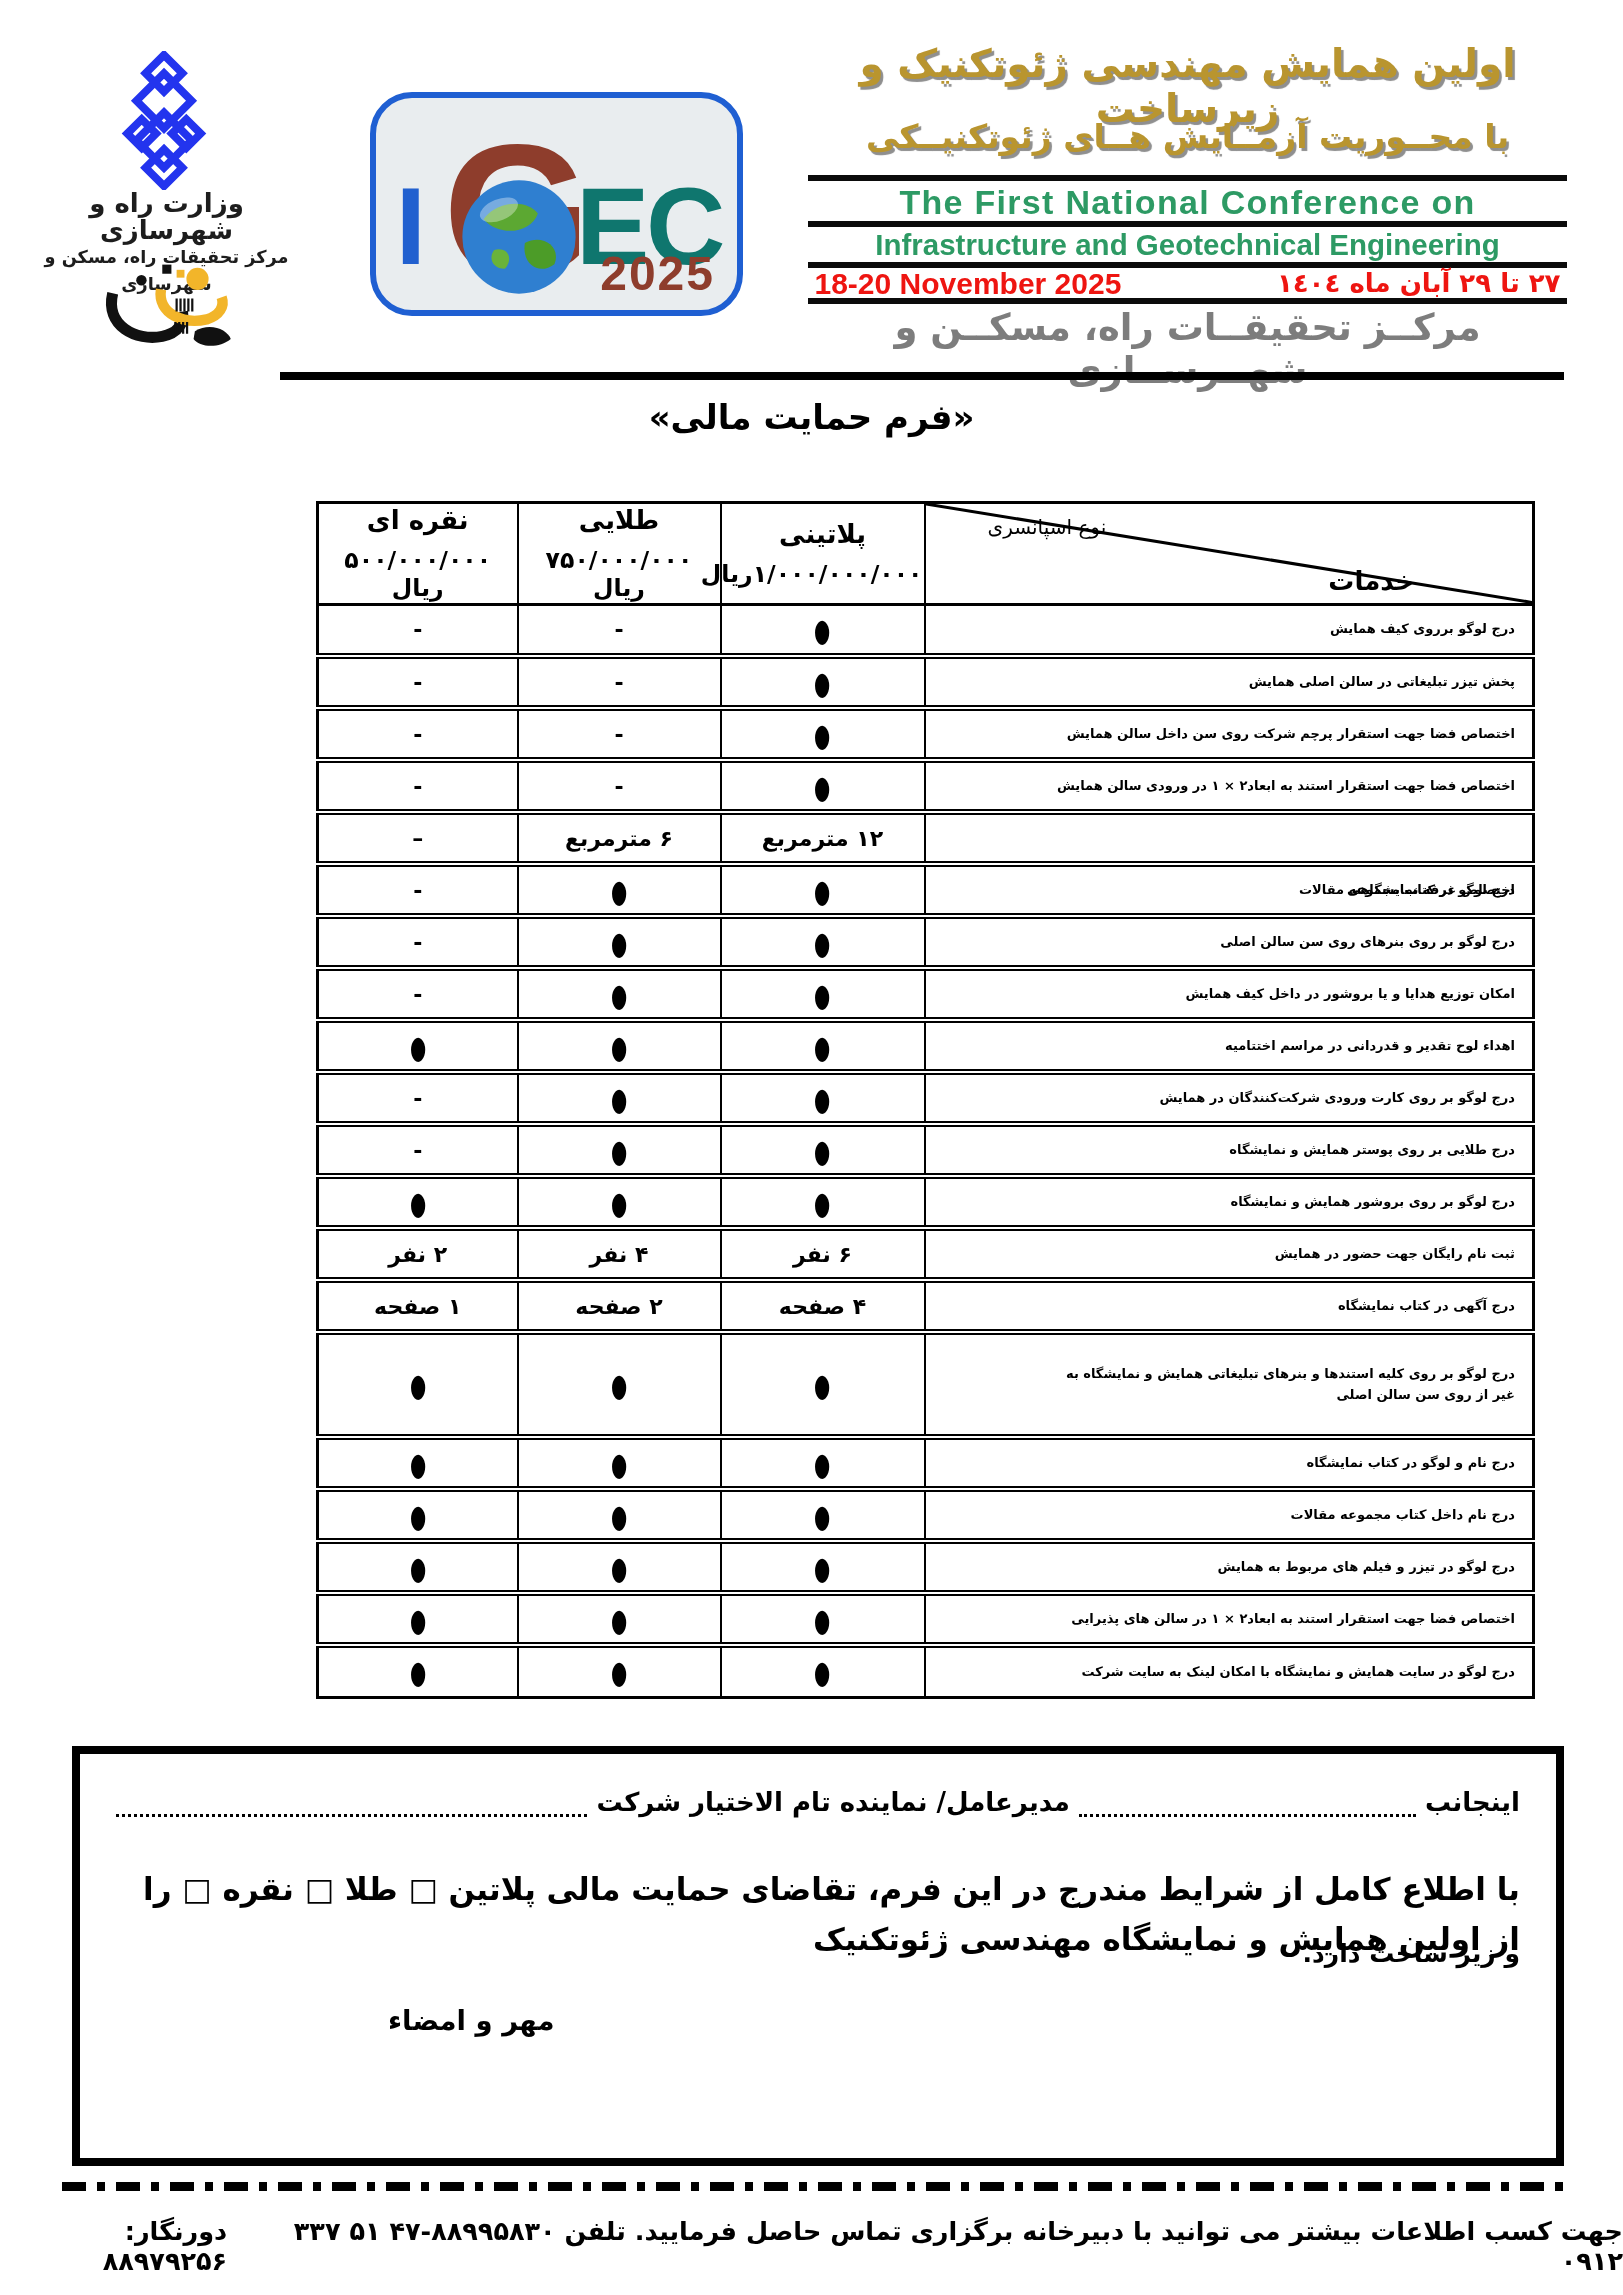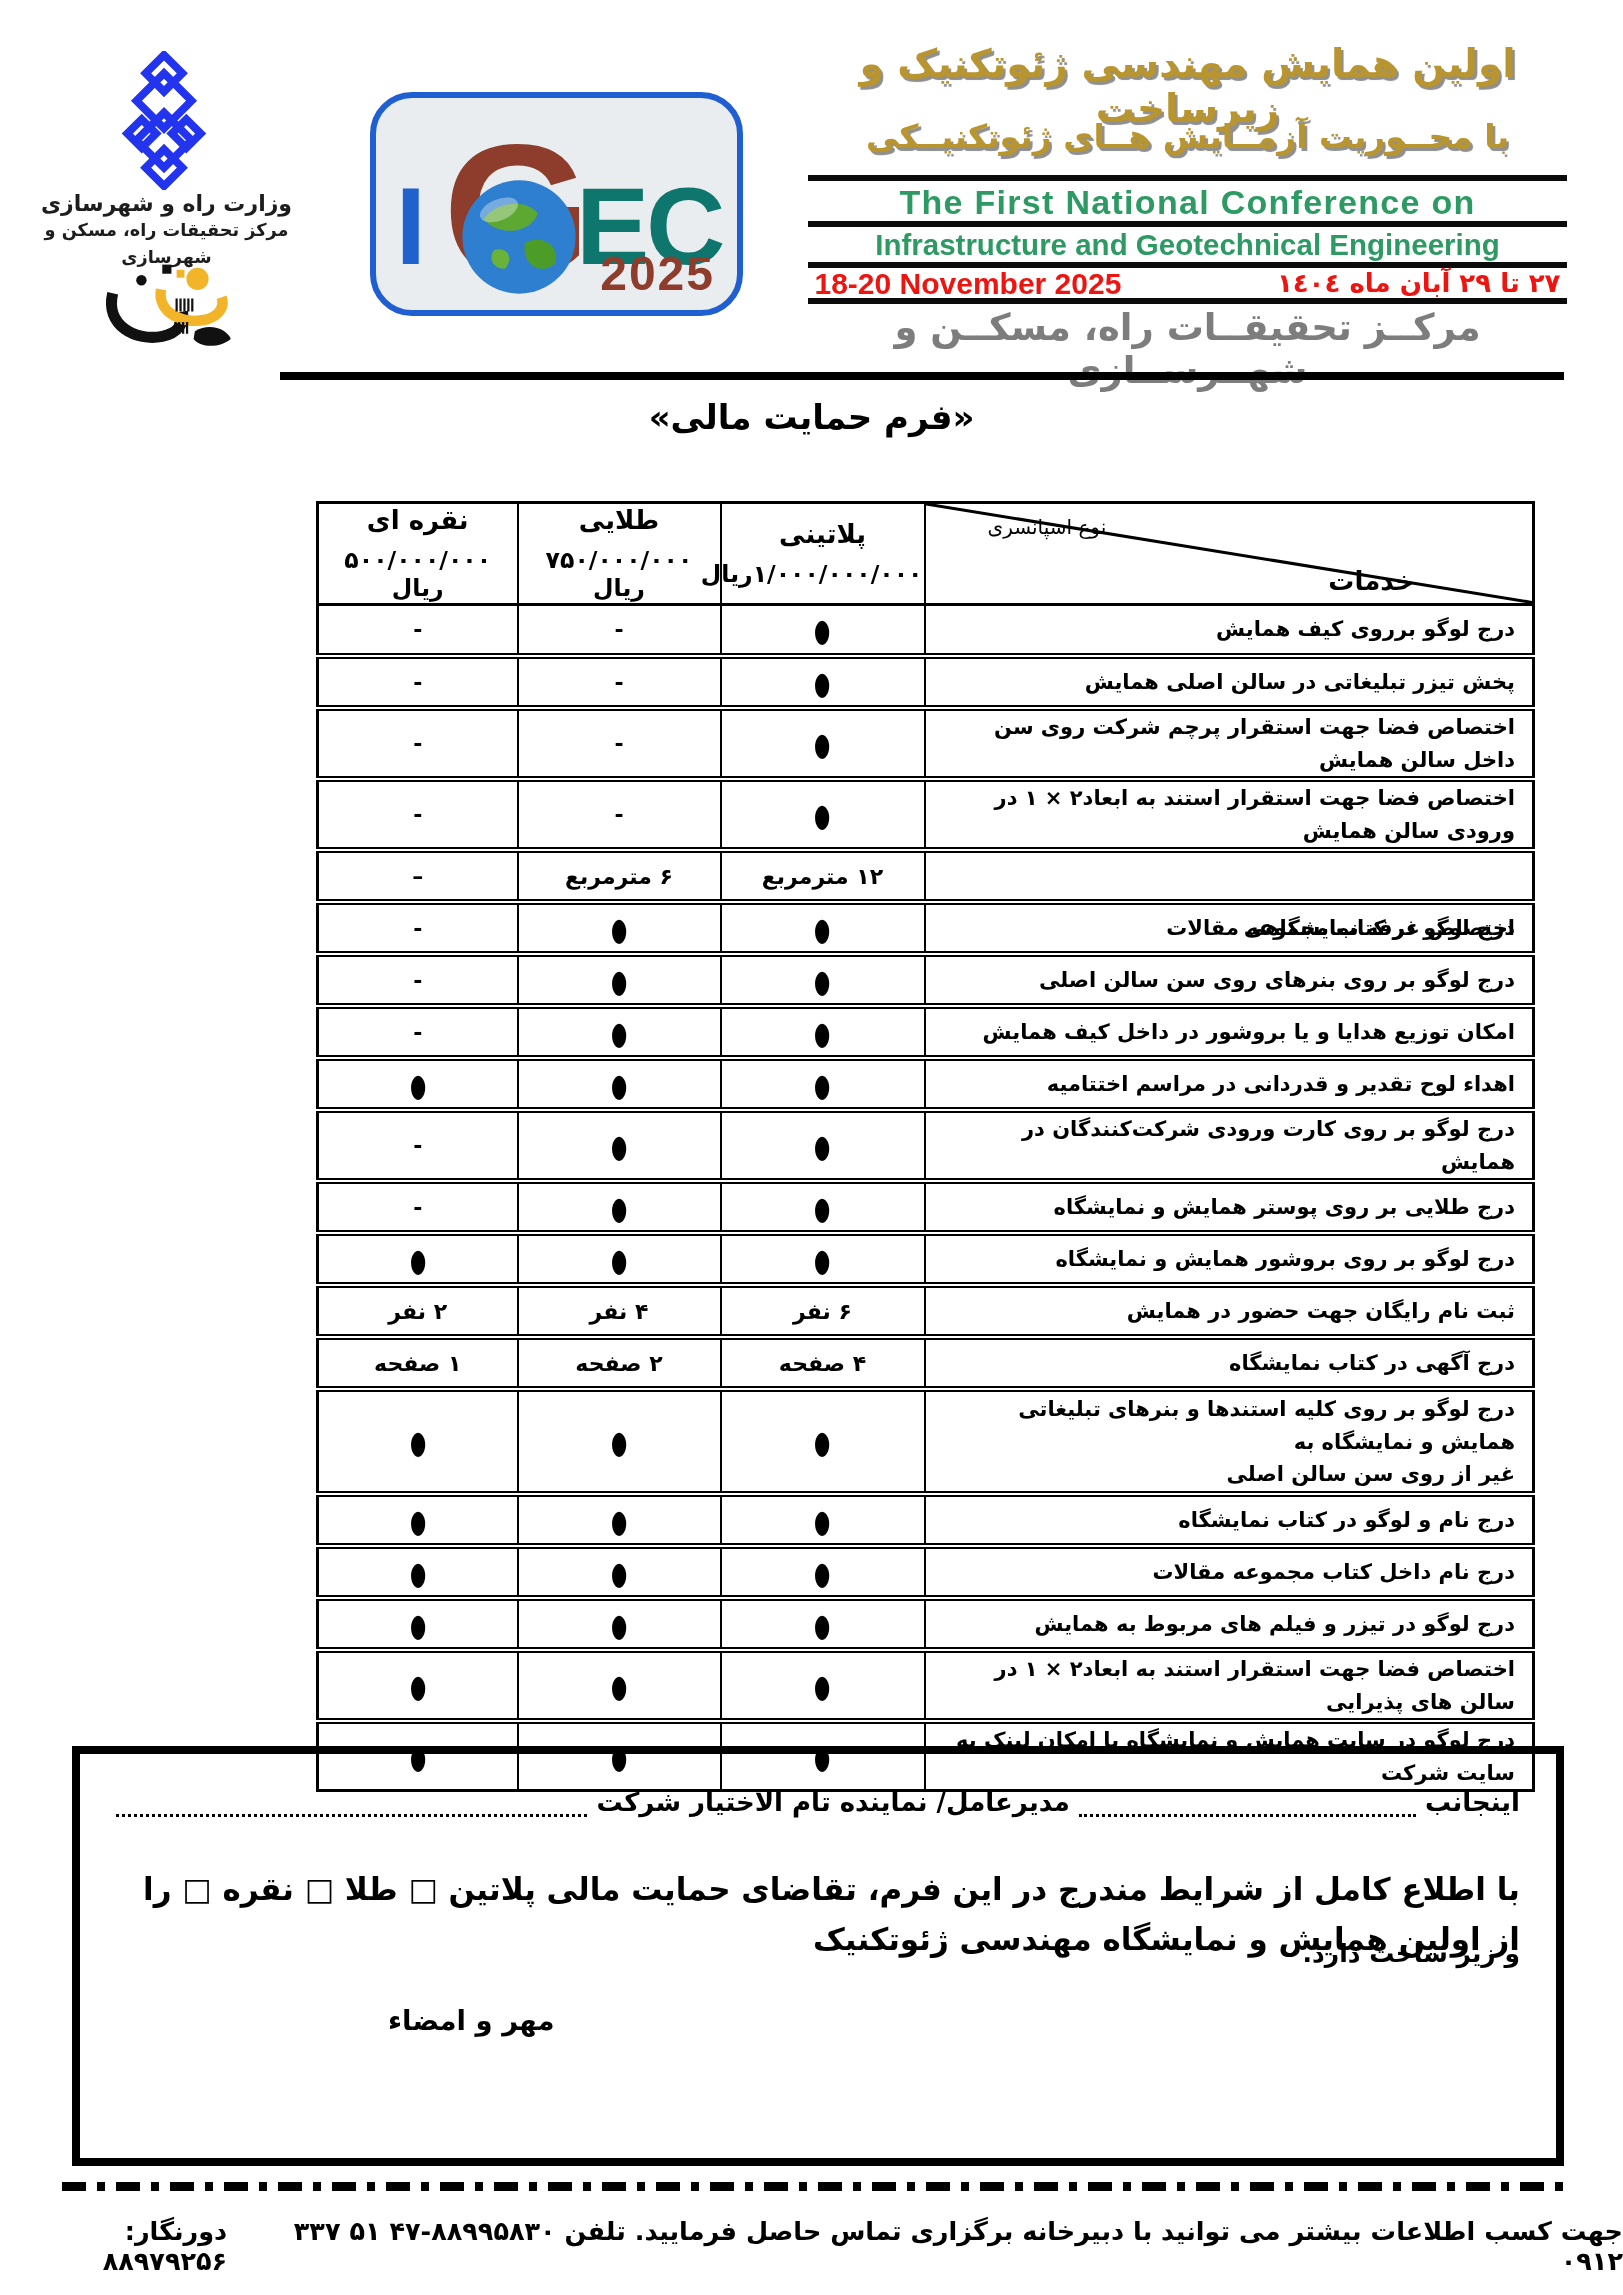--- a/index.html
+++ b/index.html
@@ -3,21 +3,21 @@
 <meta charset="utf-8">
 <style>
   html,body{margin:0;padding:0;background:#fff;}
   .page{position:relative;width:1623px;height:2295px;background:#ffffff;overflow:hidden;
         font-family:"DejaVu Sans",sans-serif;color:#000;}
 
   
   .mrud{position:absolute;left:111px;top:51px;width:106px;height:139px;}
   .mtxt{position:absolute;left:26px;top:190px;width:281px;text-align:center;direction:rtl;
         font-weight:bold;color:#1d1d1d;line-height:27px;}
-  .mtxt .l1{font-size:22px;display:block;}
+  .mtxt .l1{font-size:26px;display:block;}
   .mtxt .l2{font-size:17.7px;display:block;}
   .callig{position:absolute;left:98px;top:262px;width:139px;height:90px;}
 
   
   .igec{position:absolute;left:370px;top:92px;width:373px;height:224px;box-sizing:border-box;
         background:#e9edef;border:6.5px solid #1f5fd2;border-radius:42px;
         font-family:"Liberation Sans",sans-serif;font-weight:bold;}
   .igec .li{position:absolute;left:19.6px;top:73px;font-size:110px;line-height:1;color:#2160cf;}
   .igec .lg{position:absolute;left:67px;top:17px;font-size:190px;line-height:1;color:#8e3d2c;}
   .igec .globe{position:absolute;left:84px;top:80px;width:118px;height:118px;}
@@ -57,21 +57,21 @@
   .tbl tbody td{border-top:6.5px double #000;border-bottom:6.5px double #000;height:52px;vertical-align:middle;}
   .tbl tbody tr:first-child td{border-top:0;}
   .tbl tbody tr:last-child td{border-bottom:0;}
   .tbl tbody tr.tall td{height:105px;}
   .hdr .nm{display:block;font-size:26px;font-weight:bold;margin-bottom:10.5px;}
   .hdr .pr{display:block;font-size:23.6px;font-weight:bold;}
   .corner{position:relative;}
   .corner svg{position:absolute;left:0;top:0;width:100%;height:100%;}
   .corner .ct{position:absolute;left:62px;top:10.5px;font-size:20px;font-weight:normal;}
   .corner .cb{position:absolute;right:118px;bottom:6.5px;font-size:26px;font-weight:bold;}
-  .svc{text-align:right;padding:0 17px;font-size:21px;font-weight:bold;line-height:1.55;}
+  .svc{text-align:right;padding:0 17px;font-size:13px;font-weight:bold;line-height:1.55;}
   .svc span{white-space:pre-line;}
   .val{text-align:center;font-size:22px;font-weight:bold;direction:rtl;}
   .val .dot{display:inline-block;font-size:30px;transform:scale(.62,1.05);}
   .ovl{position:relative;}
   .ovl span{position:absolute;right:17px;top:50%;transform:translateY(-50%);white-space:nowrap;}
 
   
   .sig{position:absolute;left:72px;top:1746px;width:1492px;height:420px;box-sizing:border-box;
        border:8.5px solid #000;direction:rtl;font-weight:bold;}
   .sl1{position:absolute;top:33px;right:36px;left:36px;display:flex;align-items:flex-end;

